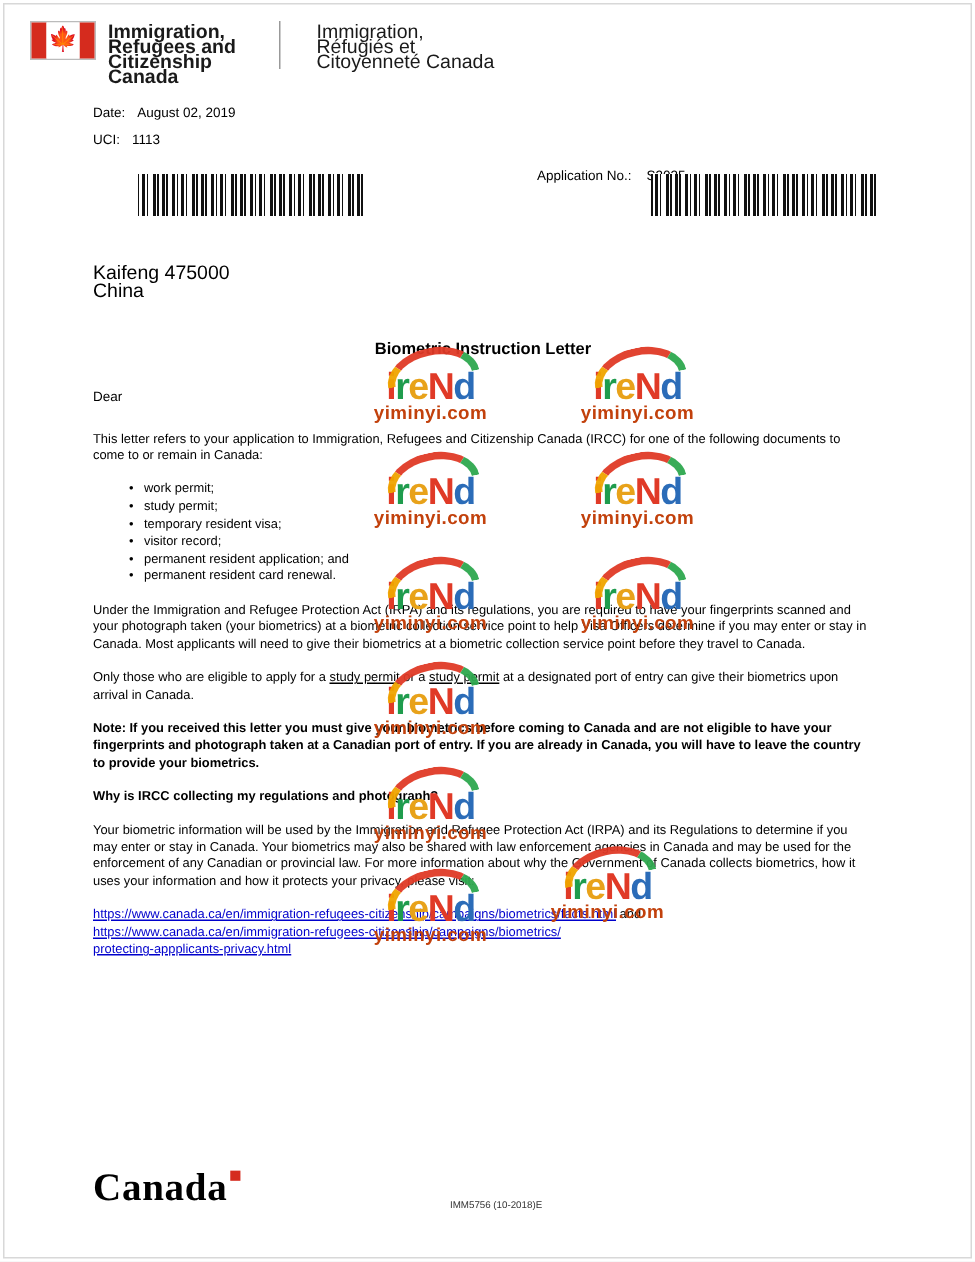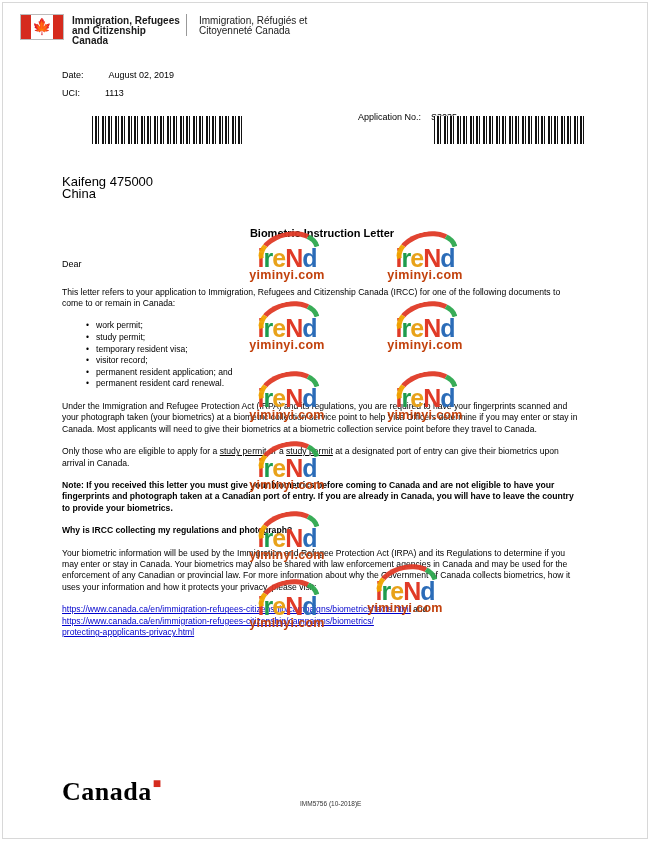--- a/index.html
+++ b/index.html
@@ -52,31 +52,31 @@
   .flag .leaf {
     position: absolute;
     left: 50%;
     top: 50%;
     transform: translate(-50%, -50%);
     color: #d52b1e;
     font-size: 16px;
     line-height: 1;
   }
   .dept {
-    font-size: 10px;
+    font-size: 13px;
     line-height: 10px;
     font-weight: bold;
     color: #1a1a1a;
     padding-top: 2px;
     width: 110px;
   }
   .dept.fr {
     font-weight: normal;
     border-left: 1px solid #999;
-    padding-left: 12px;
+    padding-left: 24px;
     margin-left: 4px;
     width: 120px;
   }
 
   
   .content {
     position: absolute;
     left: 62px;
     top: 70px;
     width: 520px;
@@ -85,21 +85,21 @@
   }
   .meta-line {
     margin-bottom: 7px;
     font-size: 9px;
   }
   .label {
     display: inline-block;
   }
   .val {
     display: inline-block;
-    margin-left: 25px;
+    margin-left: 8px;
   }
   .app-no {
     position: absolute;
     left: 296px;
     top: 24px;
     font-size: 9px;
   }
   .app-no .val { margin-left: 10px; }
 
   

